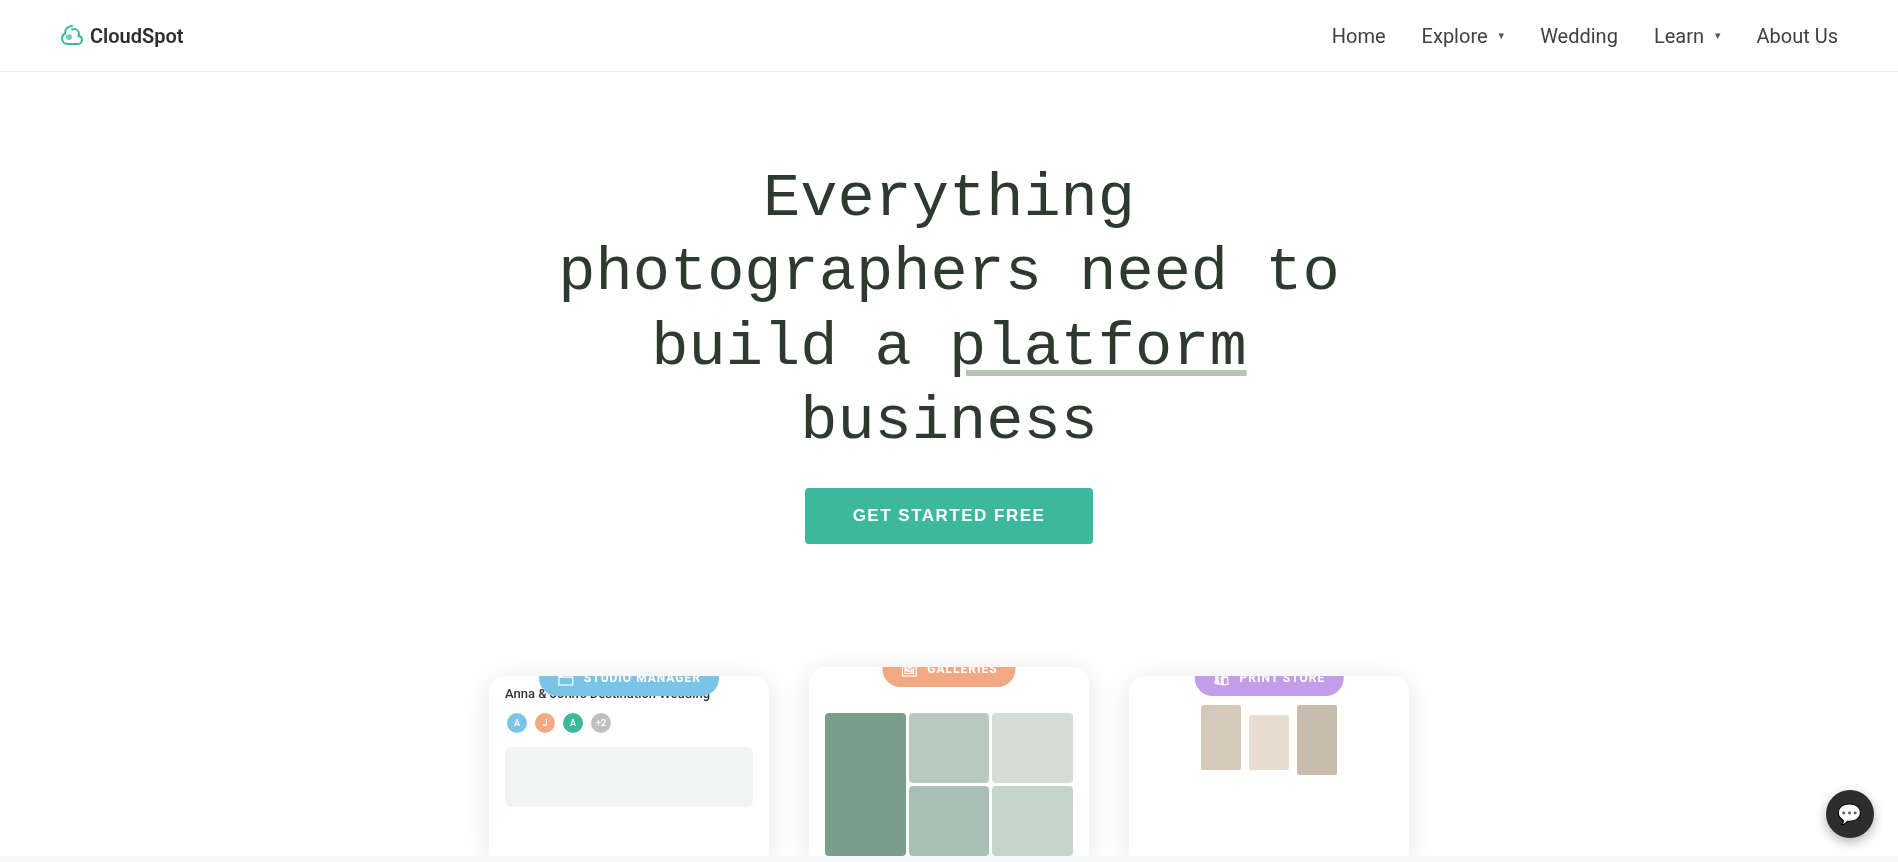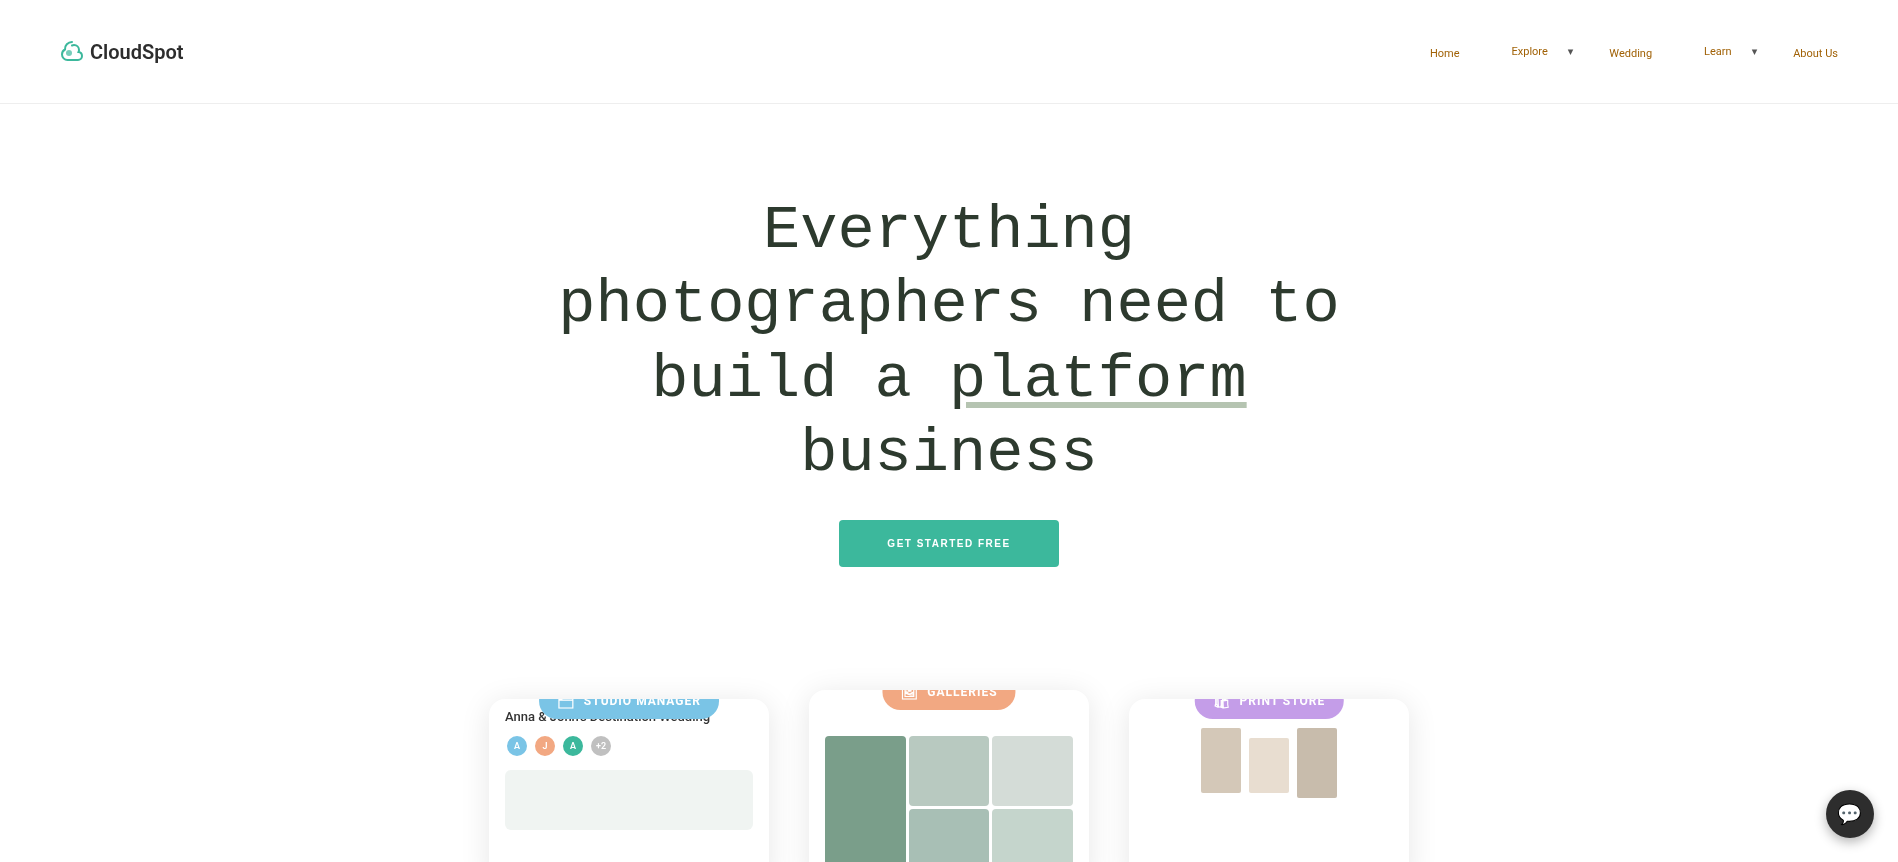--- a/index.html
+++ b/index.html
@@ -11,21 +11,21 @@
       overflow-x: hidden;
     }
 
     
     nav {
       background: #fff;
       display: flex;
       align-items: center;
       justify-content: space-between;
       padding: 0 60px;
-      height: 104px;
+      height: 72px;
       border-bottom: 1px solid #eee;
     }
 
     .nav-logo {
       display: flex;
       align-items: center;
       gap: 6px;
       font-size: 20px;
       font-weight: 600;
       color: #2d2d2d;
@@ -39,30 +39,30 @@
 
     .nav-links {
       display: flex;
       align-items: center;
       gap: 36px;
       list-style: none;
     }
 
     .nav-links li a {
       text-decoration: none;
-      color: #a16207;
-      font-size: 11px;
+      color: #404040;
+      font-size: 20px;
       font-weight: 400;
     }
 
     .nav-dropdown {
       display: flex;
-      gap: 20px;
+      align-items: center;
+      gap: 11px;
       cursor: pointer;
-      margin-left: 16px;
     }
 
     .chevron-down {
       font-size: 11px;
       color: #555;
     }
 
     .nav-right {
       display: flex;
       align-items: center;
@@ -117,21 +117,21 @@
       max-width: 560px;
       margin: 0 auto 40px;
       line-height: 1.7;
     }
 
     .btn-get-started-free {
       background: #3cb89c;
       color: #fff;
       border: none;
       padding: 18px 48px;
-      font-size: 10px;
+      font-size: 17px;
       font-weight: 700;
       letter-spacing: 1.5px;
       text-transform: uppercase;
       cursor: pointer;
       border-radius: 4px;
     }
 
     
     .features-preview {
       background: #fff;

